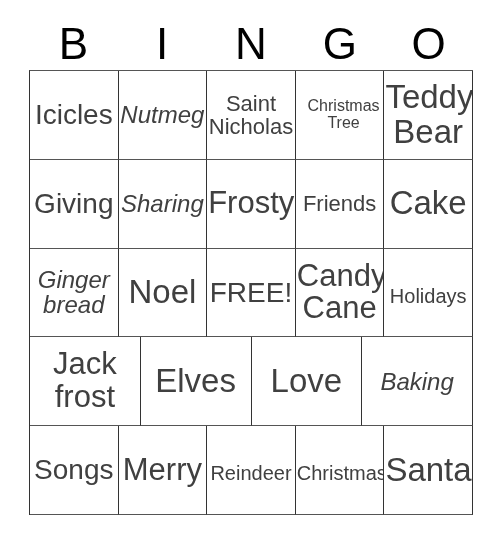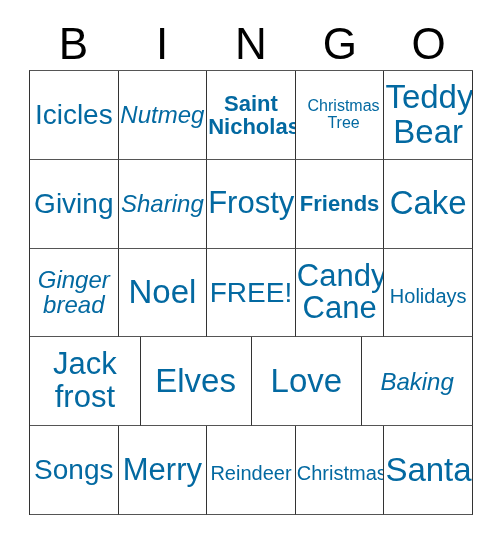--- a/index.html
+++ b/index.html
@@ -74,29 +74,29 @@
     text-align: center;
     padding: 0 1px;
     overflow: hidden;
     background: #ffffff;
   }
   .cell-text {
     display: block;
     width: 100%;
     line-height: 1.06;
     white-space: pre-line;
-    color: #0369a1;
+    color: #404040;
   }
 
   
   .sz-xl   { font-size: 33px; }
   .sz-lg   { font-size: 31px; }
   .sz-md   { font-size: 28px; }
   .sz-sm   { font-size: 24px; font-style: italic; }
-  .sz-xs   { font-size: 22px; font-weight: bold; }
+  .sz-xs   { font-size: 22px; }
   .sz-xxs  { font-size: 20px; margin-top: 8px; }
   .sz-tiny { font-size: 16px; padding-left: 8px; }
 </style>
 </head>
 <body>
 
 <div id="card">
 
   <div id="header-row">
     <div class="header-letter">B</div>

